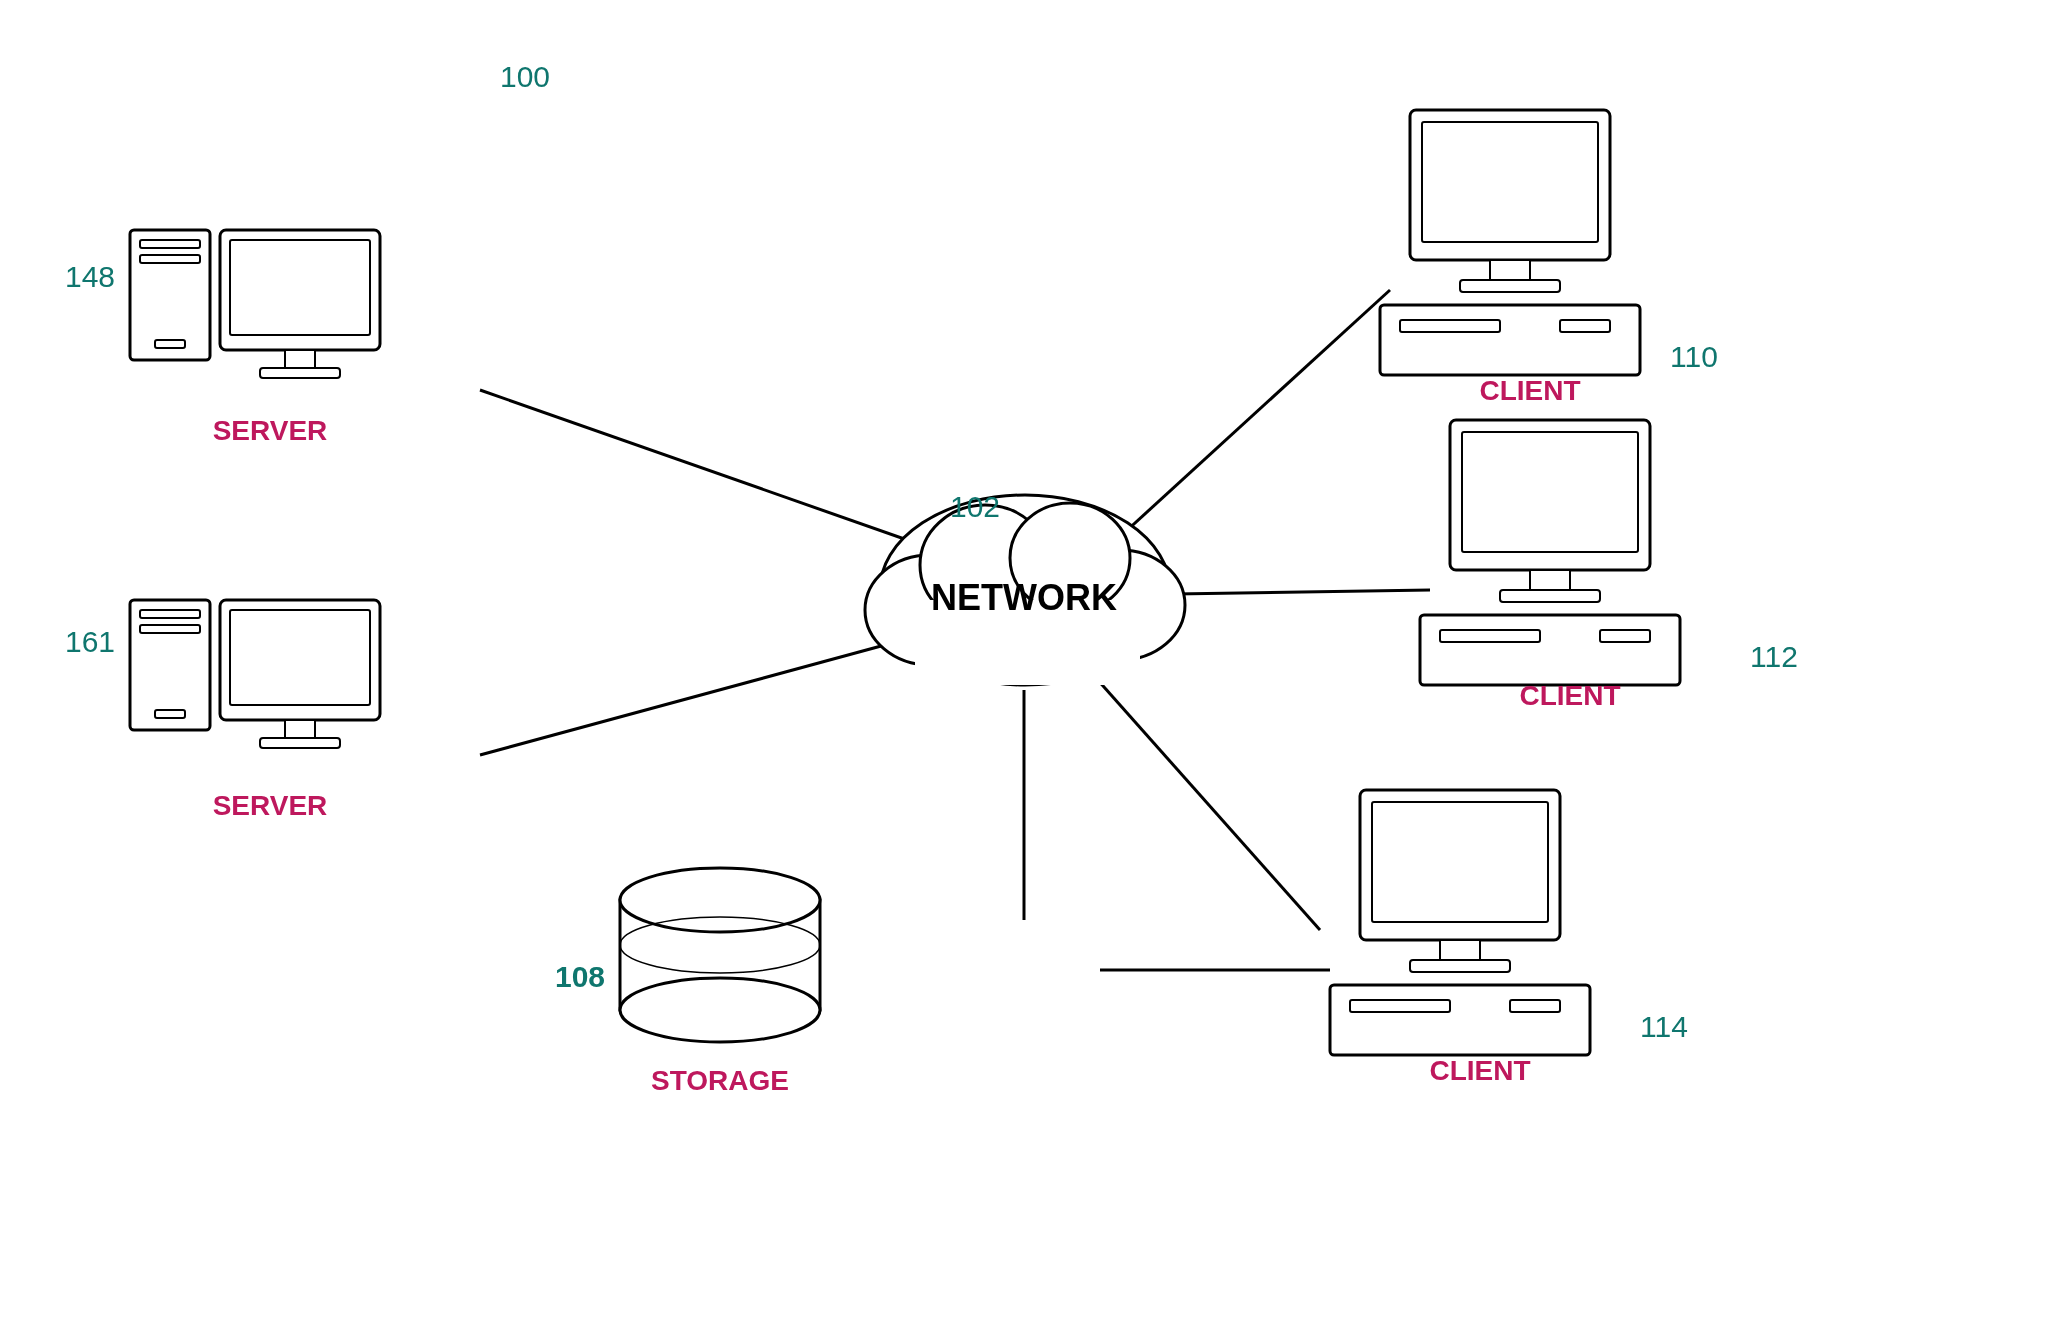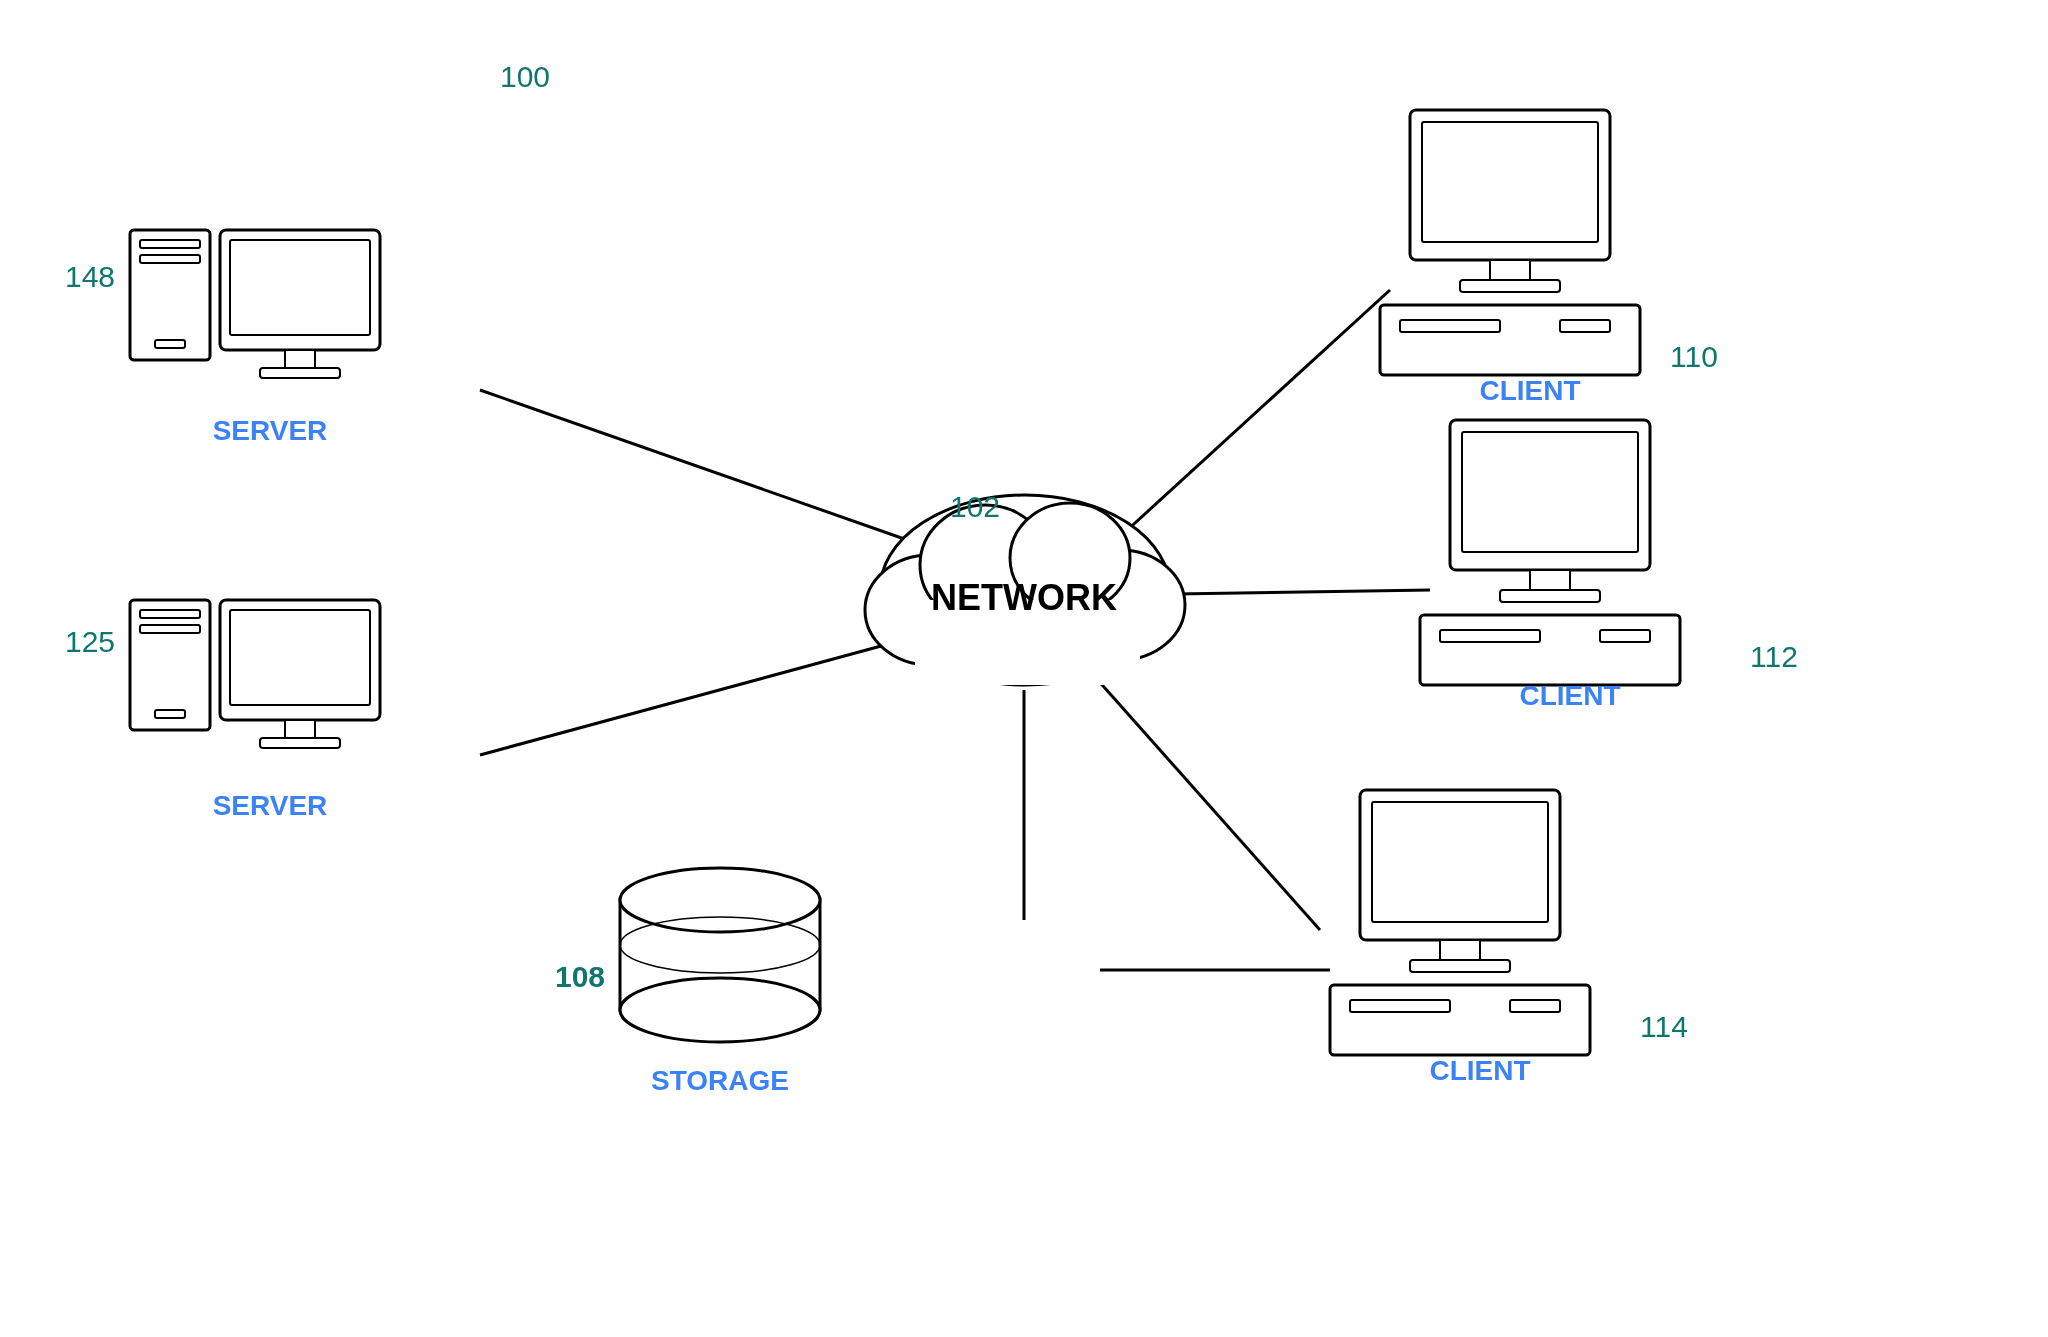--- a/index.html
+++ b/index.html
@@ -19,21 +19,21 @@
       position: absolute;
       top: 0; left: 0;
       width: 2048px;
       height: 1337px;
     }
     .label {
       position: absolute;
       font-size: 28px;
       font-weight: bold;
       font-family: Arial, sans-serif;
-      color: #3b82f6;
+      color: #be185d;
       text-align: center;
     }
     .ref-num {
       position: absolute;
       font-size: 30px;
       font-family: Arial, sans-serif;
       color: #0f766e;
     }
   </style>
 </head>
@@ -147,21 +147,21 @@
       <rect x="180" y="210" width="50" height="12" rx="2" fill="white" stroke="#000" stroke-width="2"></rect>
     </g>
 
     <text x="1024" y="610" text-anchor="middle" font-size="36" font-weight="bold" font-family="Arial">NETWORK</text>
 
   </svg>
 
   <div class="ref-num" style="top:60px; left:500px;">100</div>
 
   <div class="ref-num" style="top:260px; left:65px;">148</div>
-  <div class="ref-num" style="top:625px; left:65px;">125</div>
+  <div class="ref-num" style="top:625px; left:65px;">161</div>
   <div class="ref-num" style="top:960px; left:555px;font-weight:bold;">108</div>
   <div class="ref-num" style="top:490px; left:950px;">102</div>
   <div class="ref-num" style="top:340px; left:1670px;">110</div>
   <div class="ref-num" style="top:640px; left:1710px;margin-left:40px;">112</div>
   <div class="ref-num" style="top:1010px; left:1640px;">114</div>
 
   <div class="label" style="top:415px; left:170px; width:200px;">SERVER</div>
   <div class="label" style="top:790px; left:170px; width:200px;">SERVER</div>
   <div class="label" style="top:1065px; left:620px; width:200px;">STORAGE</div>
   <div class="label" style="top:375px; left:1430px; width:200px;">CLIENT</div>

